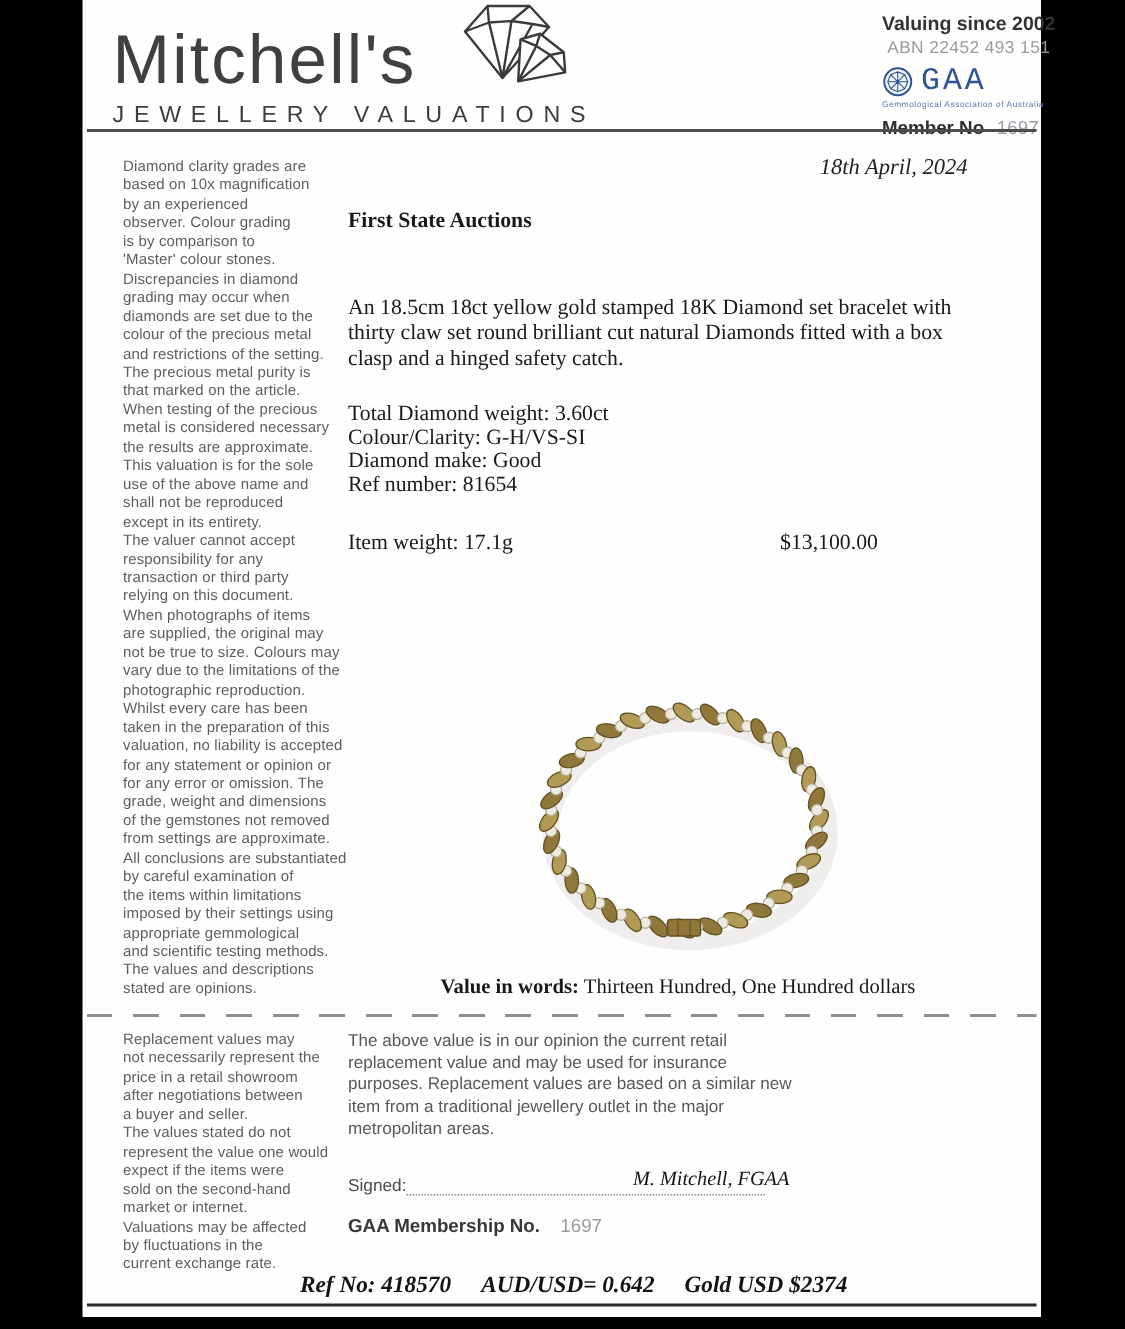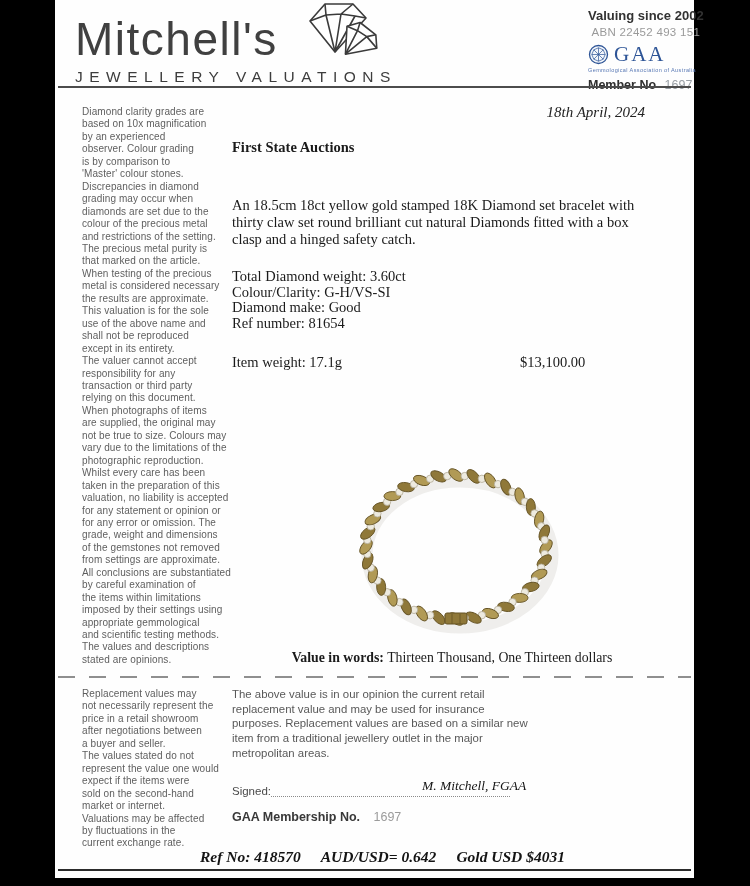--- a/index.html
+++ b/index.html
@@ -20,21 +20,21 @@
   }
   .brand-sub{
     margin-top:4px;font-size:15.5px;letter-spacing:6.5px;color:#3d3d3d;
   }
   .logo-diamonds{position:absolute;left:243px;top:0px;}
   .header-right{position:absolute;left:533px;top:8px;white-space:nowrap;}
   .tagline{font-size:13px;font-weight:700;color:#323232;}
   .abn{font-size:11.5px;color:#9a9a9a;margin-top:3px;letter-spacing:.3px;text-align:center;}
   .gaa-row{display:flex;align-items:center;gap:5px;margin-top:6px;}
   .gaa-acronym{
-    font-family:Liberation Serif, serif;font-size:21px;line-height:21px;
+    font-family:Liberation Mono, monospace;font-size:21px;line-height:21px;
     color:var(--gaa-blue,#2d5496);letter-spacing:2px;
   }
   .gaa-full{font-size:5.5px;color:#5878b4;margin-top:2px;letter-spacing:.4px;}
   .member-row{margin-top:5px;font-size:12.5px;}
   .member-label{color:#2f2f2f;font-weight:700;}
   .member-no{color:#9aa0a6;margin-left:5px;}
   .header-rule{
     position:absolute;left:3px;right:3px;top:86px;height:2px;background:#4c4c4c;
   }
   
@@ -291,21 +291,21 @@
           </g>
         <g>
           <rect x="-11" y="66" width="22" height="11" rx="2" style="fill:var(--gold-dark);stroke:var(--gold-edge)" stroke-width="1"></rect>
           <line x1="-4" y1="67" x2="-4" y2="77" style="stroke:var(--gold-edge)" stroke-width="0.8"></line>
           <line x1="4" y1="67" x2="4" y2="77" style="stroke:var(--gold-edge)" stroke-width="0.8"></line>
         </g>
       </g>
     </svg>
 
     <div class="value-line">
-      <span class="value-label">Value in words:</span><span> Thirteen Thousand, One Thirteen dollars</span>
+      <span class="value-label">Value in words:</span><span> Thirteen Hundred, One Hundred dollars</span>
     </div>
 
     <div class="statement">The above value is in our opinion the current retail replacement value and may be used for insurance purposes. Replacement values are based on a similar new item from a traditional jewellery outlet in the major metropolitan areas.</div>
 
     <div class="signed-row">
       <span>Signed:</span>
       <span class="signed-leader"></span>
       <span class="signature">M. Mitchell, FGAA</span>
     </div>
 
@@ -313,17 +313,17 @@
       <span class="membership-label">GAA Membership No.</span>
       <span class="membership-no">1697</span>
     </div>
   </div>
 
   <div class="dashed-rule"></div>
 
   <div class="footer-row">
     <span>Ref No: 418570</span>
     <span>AUD/USD= 0.642</span>
-    <span>Gold USD $4031</span>
+    <span>Gold USD $2374</span>
   </div>
   <div class="footer-rule"></div>
 
 </div>
 
 </body></html>

